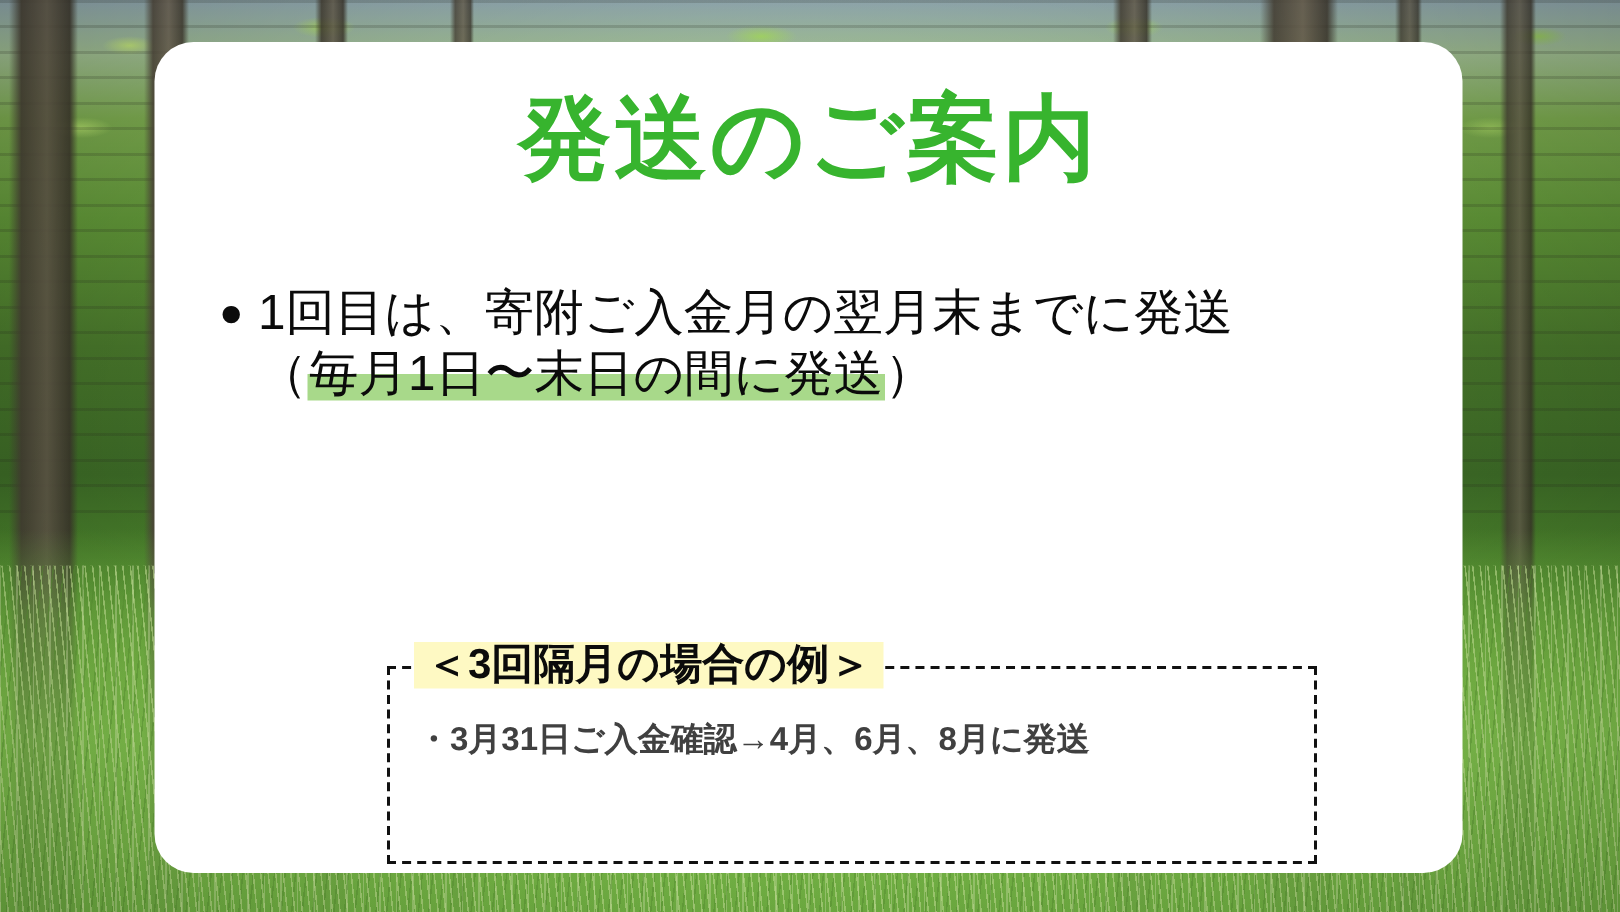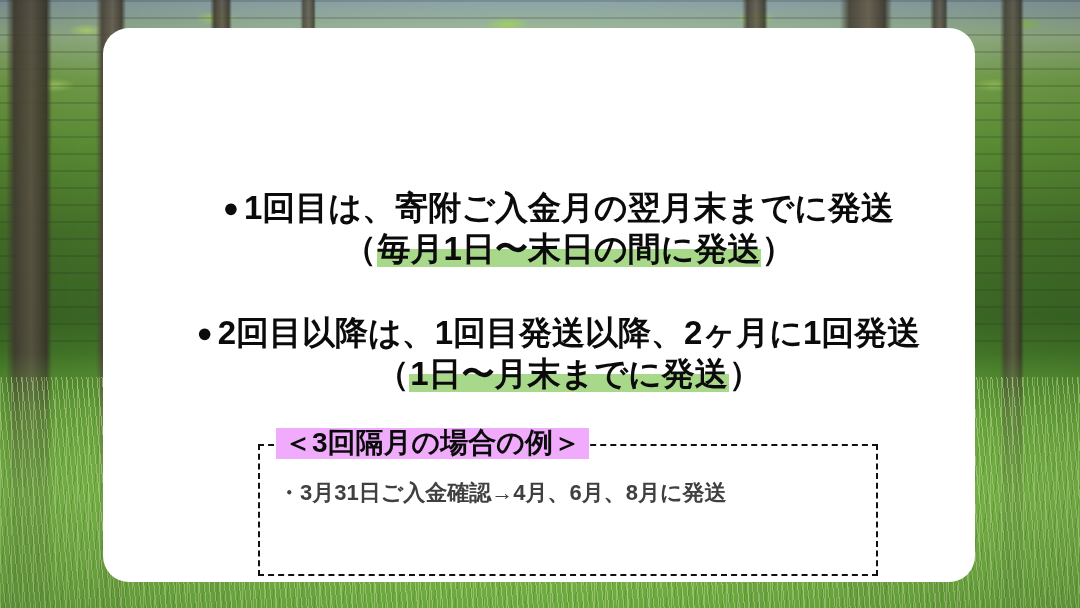--- a/index.html
+++ b/index.html
@@ -124,28 +124,27 @@
     line-height: 1;
     font-weight: 700;
     letter-spacing: 2px;
     color: #37b42e;
     white-space: nowrap;
   }
 
   
   .bullet-block {
     position: absolute;
-    left: 54px;
+    left: 43px;
     right: 20px;
     color: #0b0b0b;
     font-size: 33px;
     line-height: 1.24;
-    font-weight: 700;
-    white-space: nowrap;
-    text-align: center;
+    font-weight: 400;
+    white-space: nowrap;
   }
   #bullet-1 { top: 160px; }
   #bullet-2 { top: 285px; }
 
   .bullet-line {
     display: block;
   }
   .bullet-marker {
     display: inline-block;
     width: 26px;
@@ -173,21 +172,21 @@
     top: 416px;
     width: 620px;
     height: 132px;
     border: 2px dashed #111111;
     box-sizing: border-box;
   }
   #example-title {
     position: absolute;
     left: 173px;
     top: 400px;
-    background: #f0abfc;
+    background: #fef9c3;
     padding: 0 8px;
     font-size: 28px;
     font-weight: 700;
     color: #0b0b0b;
     line-height: 1.1;
     white-space: nowrap;
   }
   #example-lines {
     position: absolute;
     left: 175px;
@@ -211,38 +210,31 @@
     <div class="bg-layer bg-canopy"></div>
     <div class="bg-layer bg-branches"></div>
     <div class="bg-layer bg-trunks"></div>
     <div class="bg-layer bg-grass"></div>
     <div class="bg-layer bg-grass-blades"></div>
     <div class="bg-layer bg-vignette"></div>
   </div>
 
   <div id="card">
 
+    <div id="title">発送のご案内</div>
 
     <div class="bullet-block" id="bullet-1">
       <span class="bullet-line">
         <span class="bullet-marker">●</span><span>1回目は、寄附ご入金月の翌月末までに発送</span>
       </span>
       <span class="bullet-line sub">
         <span>（</span><span class="hl">毎月1日〜末日の間に発送</span><span>）</span>
       </span>
     </div>
 
-    <div class="bullet-block" id="bullet-2">
-      <span class="bullet-line">
-        <span class="bullet-marker">●</span><span>2回目以降は、1回目発送以降、2ヶ月に1回発送</span>
-      </span>
-      <span class="bullet-line sub">
-        <span>（</span><span class="hl">1日〜月末までに発送</span><span>）</span>
-      </span>
-    </div>
 
     <div id="example-box"></div>
     <div id="example-title">＜3回隔月の場合の例＞</div>
     <div id="example-lines">
       <span class="example-line">
         <span class="example-marker">・</span><span>3月31日ご入金確認→4月、6月、8月に発送</span>
       </span>
     </div>
 
   </div>

